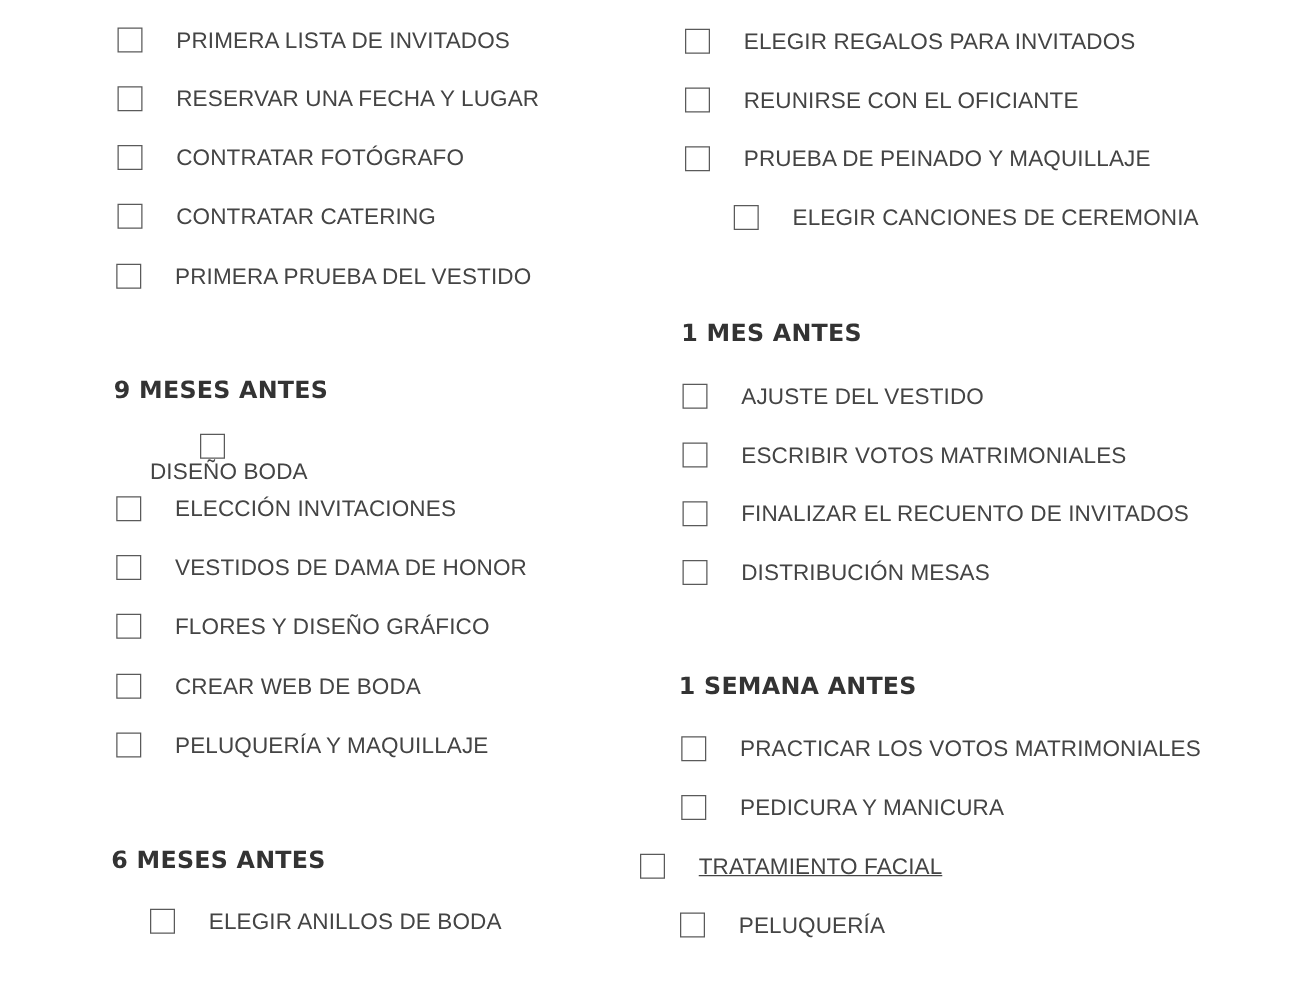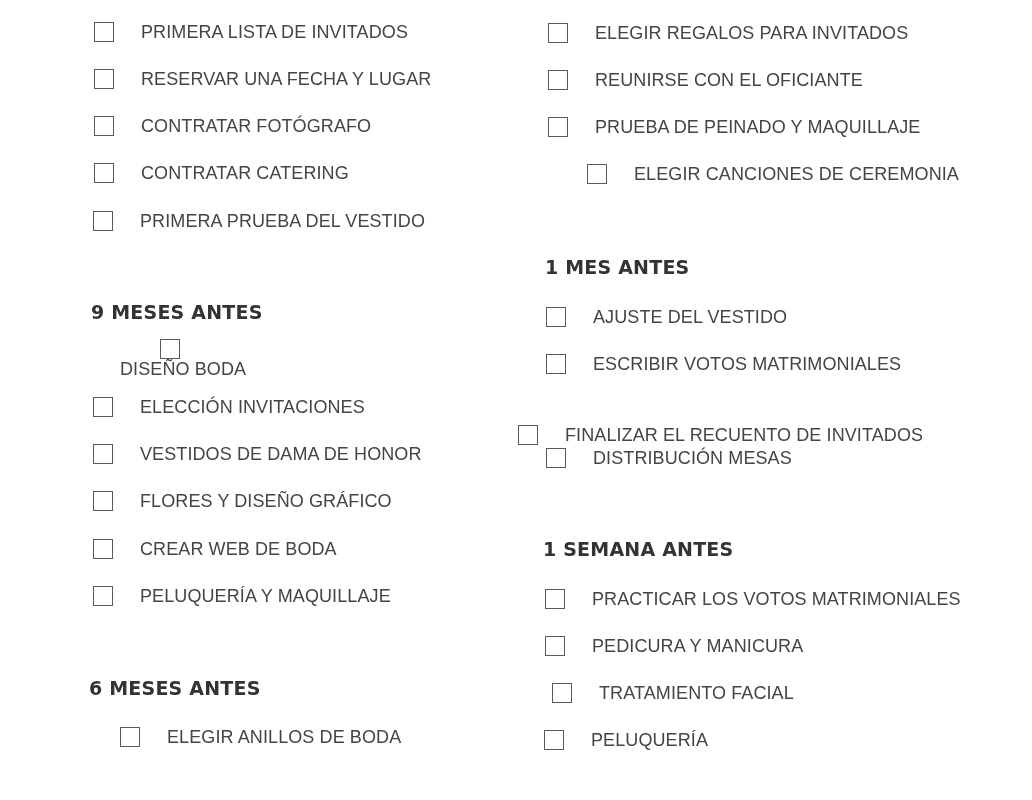--- a/index.html
+++ b/index.html
@@ -26,21 +26,20 @@
       color: #333333;
       letter-spacing: 0.2px;
       white-space: nowrap;
     }
     .item {
       position: absolute;
       height: 24px;
       display: flex;
       align-items: center;
       white-space: nowrap;
-      justify-content: center;
     }
     .checkbox {
       width: 20px;
       height: 20px;
       border: 1.5px solid #5a5a5a;
       box-sizing: border-box;
       background: #ffffff;
       flex: 0 0 auto;
       cursor: pointer;
     }
@@ -139,41 +138,41 @@
 <div class="section" style="left:0;top:0;">
   <div class="section-title" style="left:545px;top:256px;">1 MES ANTES</div>
   <div class="item" style="left:546px;top:305px;">
     <span class="checkbox"></span>
     <span class="label">AJUSTE DEL VESTIDO</span>
   </div>
   <div class="item" style="left:546px;top:352px;">
     <span class="checkbox"></span>
     <span class="label">ESCRIBIR VOTOS MATRIMONIALES</span>
   </div>
-  <div class="item" style="left:518px;top:399px;margin-top:24px;">
+  <div class="item" style="left:546px;top:399px;">
     <span class="checkbox"></span>
     <span class="label">FINALIZAR EL RECUENTO DE INVITADOS</span>
   </div>
   <div class="item" style="left:546px;top:446px;">
     <span class="checkbox"></span>
     <span class="label">DISTRIBUCIÓN MESAS</span>
   </div>
 </div>
 
 <div class="section" style="left:0;top:0;">
   <div class="section-title" style="left:543px;top:538px;">1 SEMANA ANTES</div>
   <div class="item" style="left:545px;top:587px;">
     <span class="checkbox"></span>
     <span class="label">PRACTICAR LOS VOTOS MATRIMONIALES</span>
   </div>
   <div class="item" style="left:545px;top:634px;">
     <span class="checkbox"></span>
     <span class="label">PEDICURA Y MANICURA</span>
   </div>
-  <div class="item" style="left:552px;top:681px;">
+  <div class="item" style="left:512px;top:681px;text-decoration:underline;">
     <span class="checkbox"></span>
     <span class="label">TRATAMIENTO FACIAL</span>
   </div>
   <div class="item" style="left:544px;top:728px;">
     <span class="checkbox"></span>
     <span class="label">PELUQUERÍA</span>
   </div>
 </div>
 
 </body></html>

